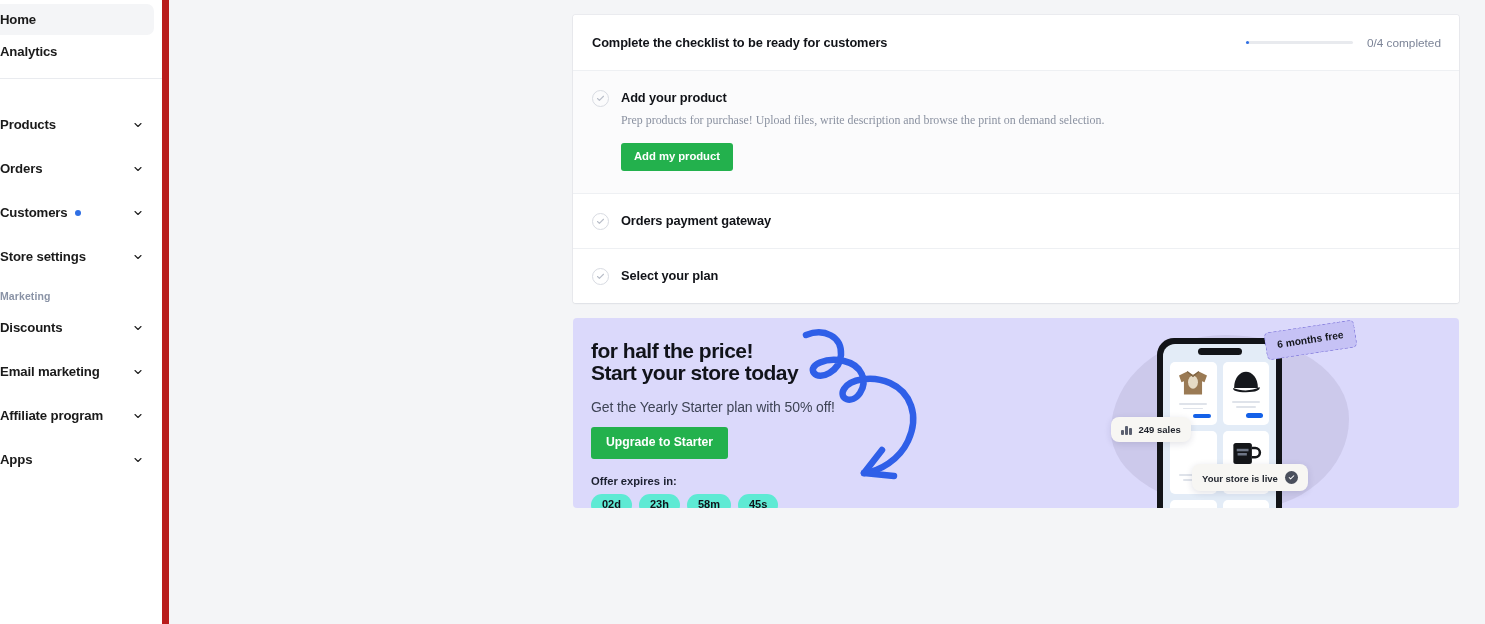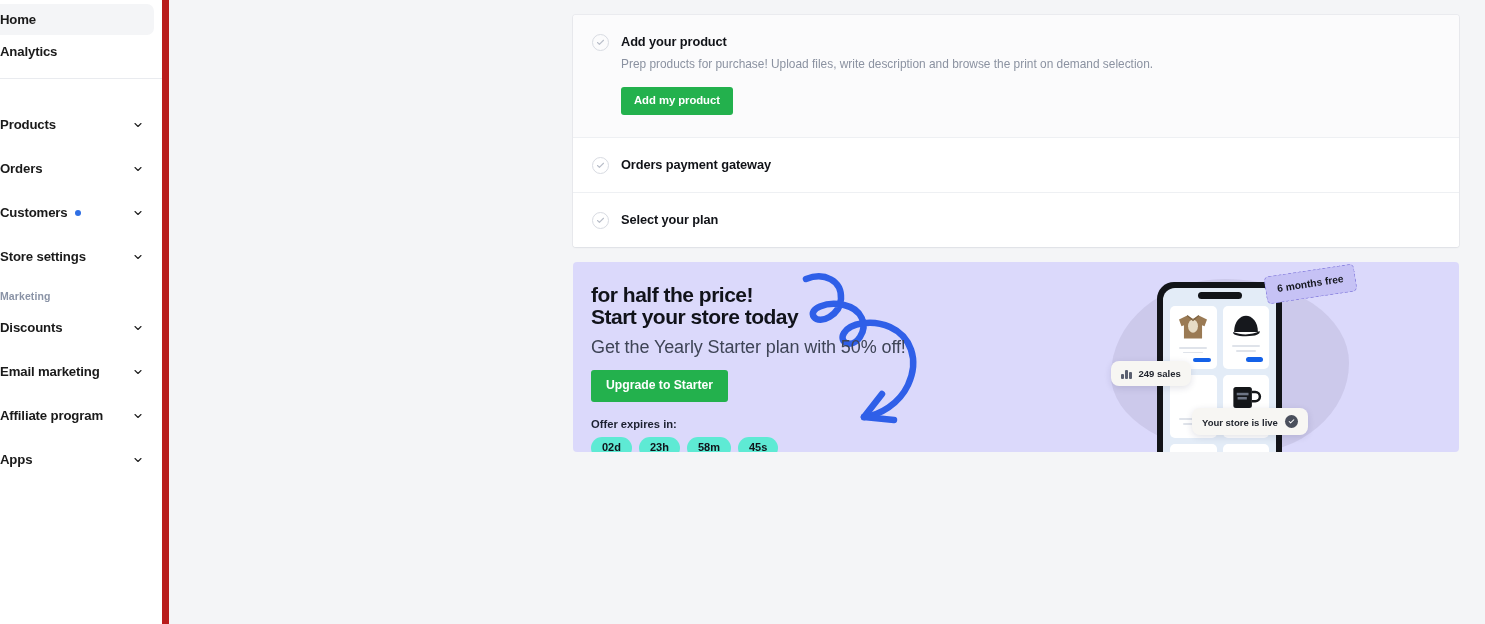--- a/index.html
+++ b/index.html
@@ -136,21 +136,21 @@
     display: flex; align-items: center; justify-content: center;
     margin-top: 1px;
   }
   .ck-circle svg { width: 9px; height: 9px; color: #b9bec9; }
   .ck-body { margin-left: 12px; flex: 1; }
   .ck-title {
     font-size: 12.8px; font-weight: 700; color: #111318;
     letter-spacing: -0.1px; line-height: 17px;
   }
   .ck-desc {
-    font-size: 11.9px; color: #8b92a1; margin-top: 7px; line-height: 15px;
+    font-size: 11.9px; color: #8b92a1; margin-top: 7px; line-height: 15px; font-family: Liberation Serif, serif;
   }
   .btn-green {
     display: inline-block;
     margin-top: 15px;
     background: #23b14d;
     color: #fff;
     font-size: 11.3px;
     font-weight: 700;
     border: none;
     border-radius: 3px;
@@ -171,21 +171,21 @@
   }
   .promo-left { position: absolute; left: 18px; top: 22px; width: 400px; z-index: 4; }
   .promo-h {
     font-size: 21px;
     font-weight: 700;
     color: #11131a;
     line-height: 22px;
     letter-spacing: -0.5px;
   }
   .promo-sub {
-    font-size: 18px; color: #3e4456; margin-top: 9px; letter-spacing: -0.1px;
+    font-size: 14px; color: #3e4456; margin-top: 15px; letter-spacing: -0.1px;
   }
   .btn-upgrade {
     display: inline-block;
     margin-top: 12px;
     background: #23b14d;
     color: #fff;
     font-size: 12.2px;
     font-weight: 700;
     border: none;
     border-radius: 3px;
@@ -362,20 +362,29 @@
       </div>
 
     </div>
   </aside>
 
   <main class="main">
     <div class="content">
 
       <section class="card">
 
+        <div class="check-head">
+          <div class="check-title">Complete the checklist to be ready for customers</div>
+          <div class="progress-wrap">
+            <div class="progress-track">
+              <div class="progress-fill"></div>
+            </div>
+            <div class="progress-text">0/4 completed</div>
+          </div>
+        </div>
 
         <div class="check-row expanded">
           <div class="ck-circle">
             <svg viewBox="0 0 24 24" fill="none" stroke="currentColor" stroke-width="3" stroke-linecap="round" stroke-linejoin="round">
                 <polyline points="20 6 9 17 4 12"></polyline>
               </svg>
           </div>
           <div class="ck-body">
             <div class="ck-title">Add your product</div>
             <div class="ck-desc">Prep products for purchase! Upload files, write description and browse the print on demand selection.</div>

